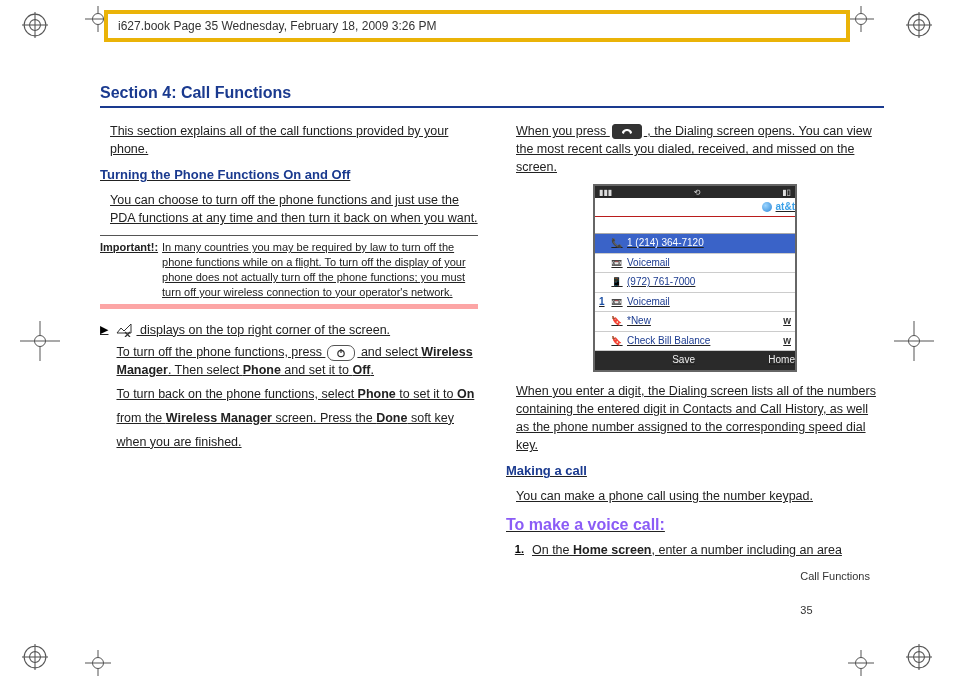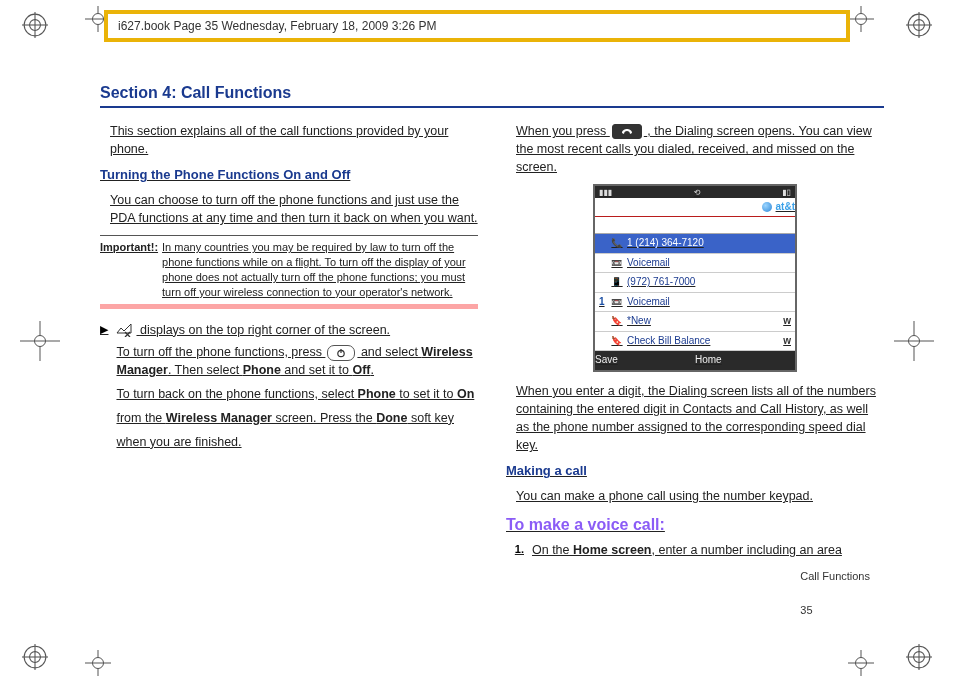--- a/index.html
+++ b/index.html
@@ -211,21 +211,21 @@
   .ps-row.sel .n { color: #fff; }
   .ps-row .ic { width: 12px; height: 12px; display: inline-flex; align-items: center; justify-content: center; font-size: 9px; }
   .ps-row .txt { flex: 1; white-space: nowrap; overflow: hidden; text-overflow: ellipsis; }
   .ps-row .trail { color: #333; font-weight: bold; }
   .ps-soft {
     display: flex;
     background: #2a2a2a;
     color: #eee;
     font-size: 10px;
   }
-  .ps-soft div { flex: 1; text-align: left; padding: 2px 0; }
+  .ps-soft div { flex: 1; text-align: right; padding: 2px 0; }
 
   
   .page-footer {
     position: absolute;
     right: 84px;
     bottom: 66px;
     font-size: 11px;
     color: #333;
     display: flex;
     gap: 22px;

